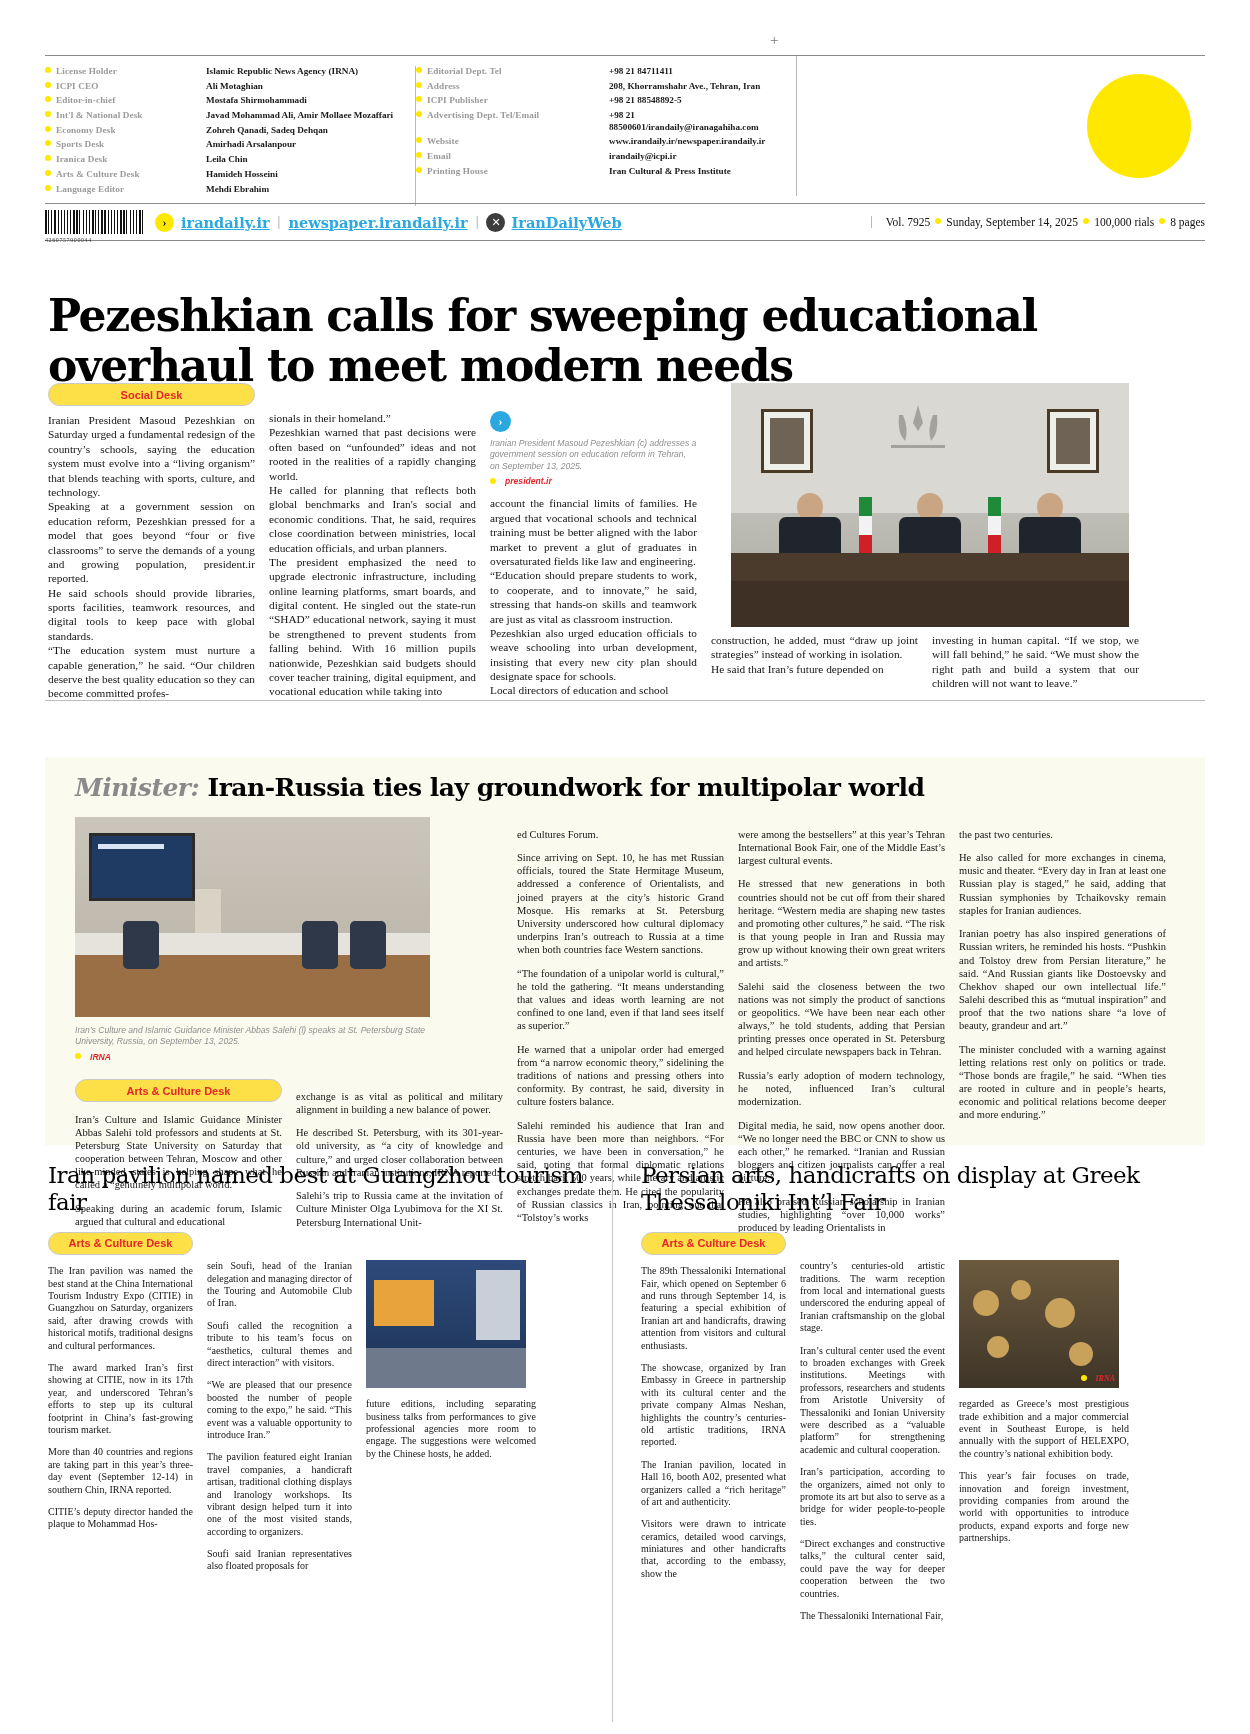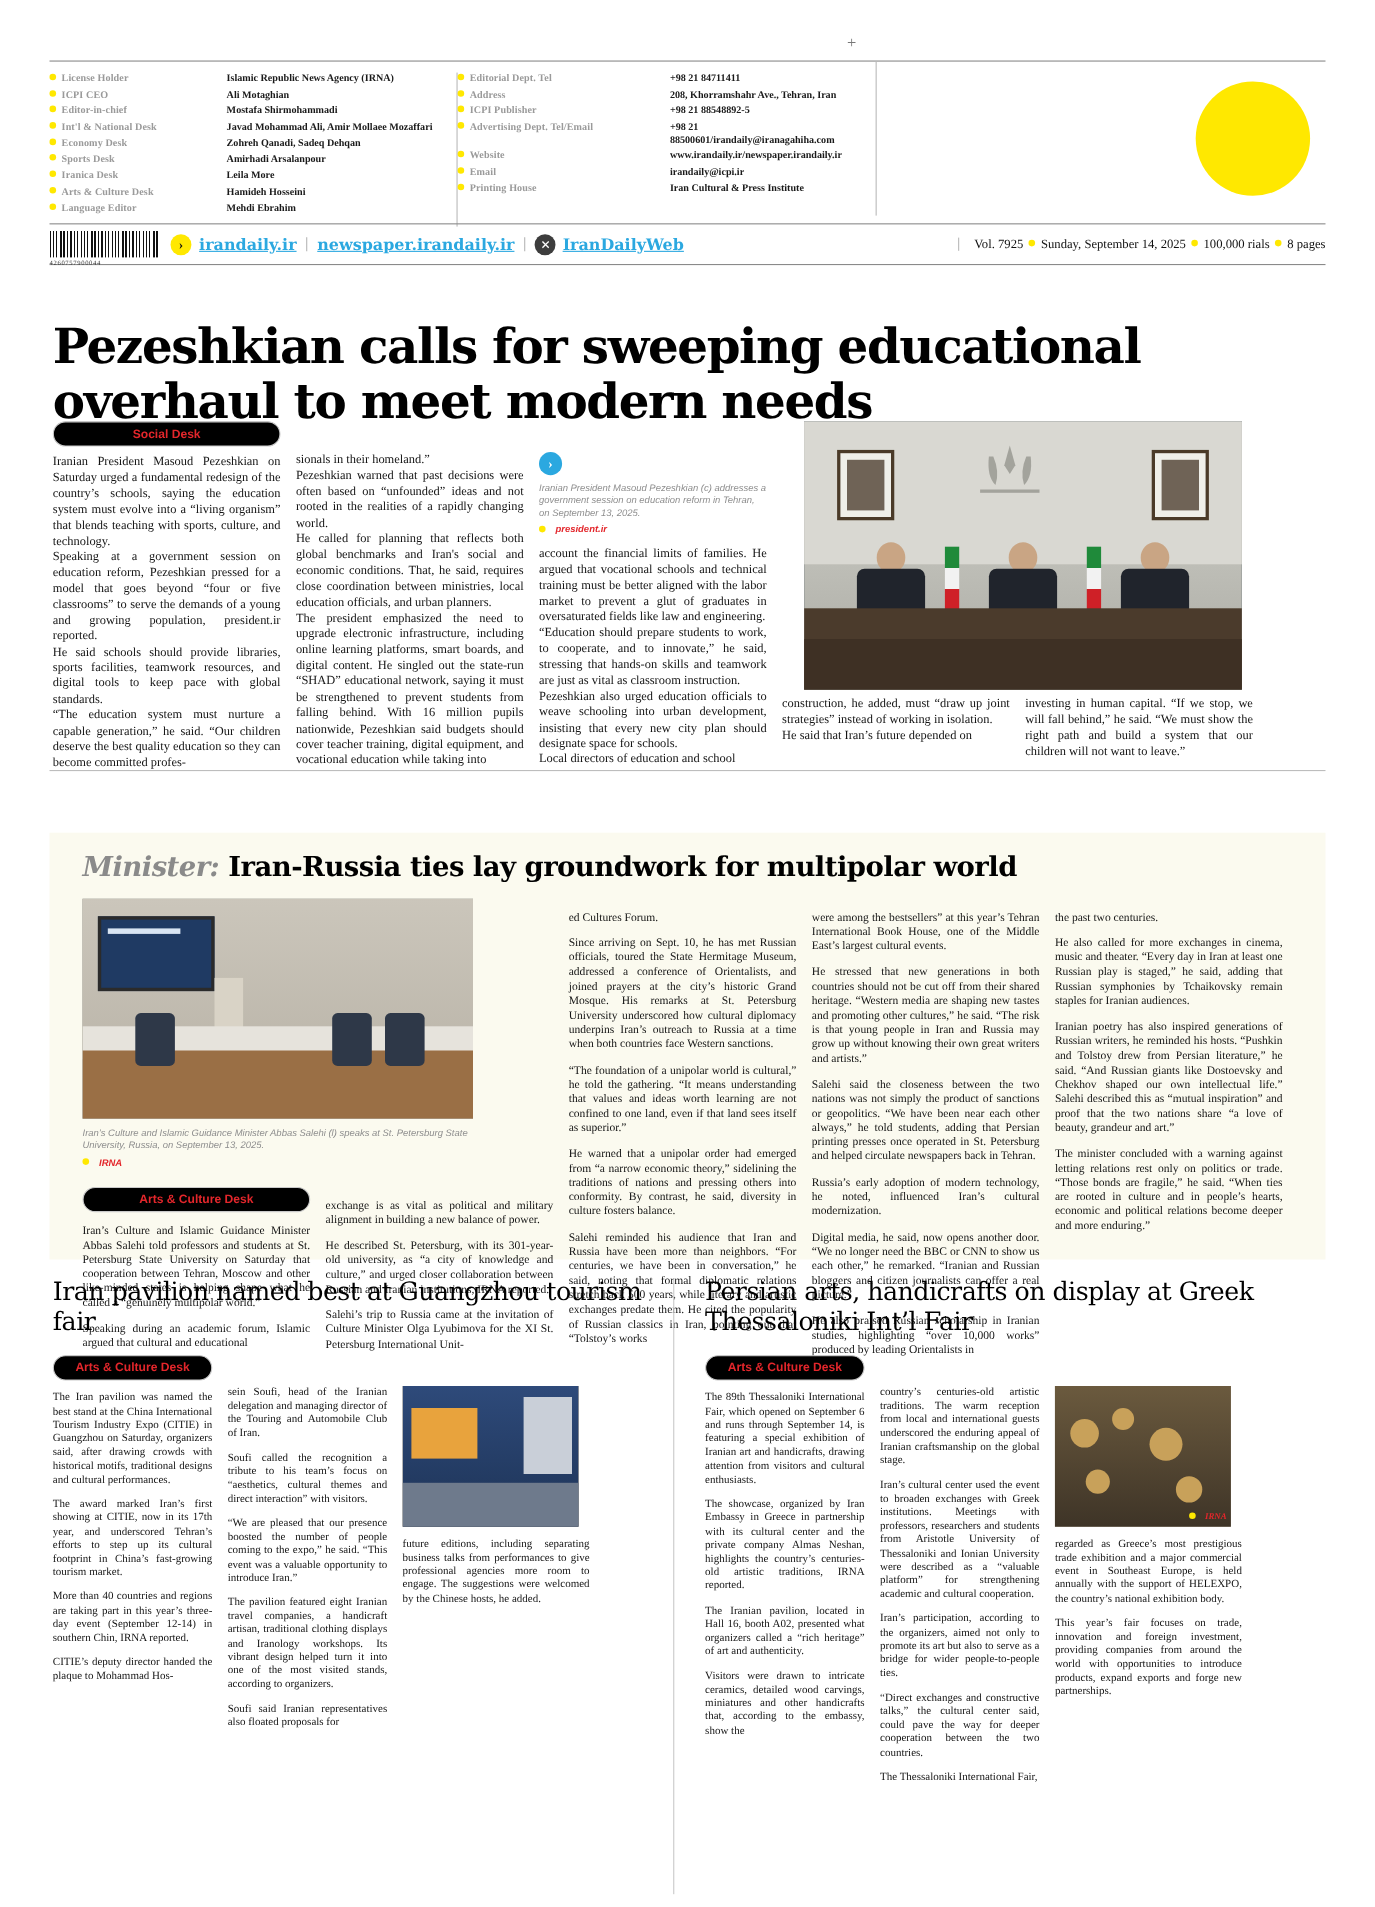--- a/index.html
+++ b/index.html
@@ -57,21 +57,21 @@
   .volbox .bullet{margin-right:0;}
 
   
   .headline{position:absolute;left:48px;top:262px;width:1030px;
     font-family:"DejaVu Serif", serif;font-weight:bold;font-size:44px;line-height:1.13;
     letter-spacing:-1.3px;color:#000;}
 
   
   .desk{border:1px solid #c9c9c9;border-radius:13px;height:21px;display:flex;
     align-items:center;justify-content:center;font-size:11px;font-weight:bold;
-    color:#E3262B;font-family:"Liberation Sans",sans-serif;background:#000000;}
+    color:#E3262B;font-family:"Liberation Sans",sans-serif;background:#fde047;}
 
   
   .lead{position:absolute;left:48px;top:383px;width:1158px;}
   .col{font-size:11.3px;line-height:1.275;text-align:justify;color:#141414;}
   .col p{margin:0;}
   .lead-cols{display:flex;gap:14px;}
   .lc{width:207px;}
   .lc p{margin:0;}
   .lead-photo{position:absolute;left:683px;top:0;width:398px;height:244px;overflow:hidden;
     background:#2a3a46;}
@@ -172,21 +172,21 @@
           <span class="mh-val">Zohreh Qanadi, Sadeq Dehqan</span>
         </div>
         <div class="mh-row">
           <span class="bullet"></span>
           <span class="mh-label">Sports Desk</span>
           <span class="mh-val">Amirhadi Arsalanpour</span>
         </div>
         <div class="mh-row">
           <span class="bullet"></span>
           <span class="mh-label">Iranica Desk</span>
-          <span class="mh-val">Leila More</span>
+          <span class="mh-val">Leila Chin</span>
         </div>
         <div class="mh-row">
           <span class="bullet"></span>
           <span class="mh-label">Arts &amp; Culture Desk</span>
           <span class="mh-val">Hamideh Hosseini</span>
         </div>
         <div class="mh-row">
           <span class="bullet"></span>
           <span class="mh-label">Language Editor</span>
           <span class="mh-val">Mehdi Ebrahim</span>
@@ -396,21 +396,21 @@
       <div class="band-col">
           <p>ed Cultures Forum.</p>
           <p>Since arriving on Sept. 10, he has met Russian officials, toured the State Hermitage Museum, addressed a conference of Orientalists, and joined prayers at the city’s historic Grand Mosque. His remarks at St. Petersburg University underscored how cultural diplomacy underpins Iran’s outreach to Russia at a time when both countries face Western sanctions.</p>
           <p>“The foundation of a unipolar world is cultural,” he told the gathering. “It means understanding that values and ideas worth learning are not confined to one land, even if that land sees itself as superior.”</p>
           <p>He warned that a unipolar order had emerged from “a narrow economic theory,” sidelining the traditions of nations and pressing others into conformity. By contrast, he said, diversity in culture fosters balance.</p>
           <p>Salehi reminded his audience that Iran and Russia have been more than neighbors. “For centuries, we have been in conversation,” he said, noting that formal diplomatic relations stretch back 500 years, while literary and artistic exchanges predate them. He cited the popularity of Russian classics in Iran, pointing out that “Tolstoy’s works</p>
         </div>
     </div>
     <div style="position:absolute;left:693px;top:60px;width:207px;">
       <div class="band-col">
-          <p>were among the bestsellers” at this year’s Tehran International Book House, one of the Middle East’s largest cultural events.</p>
+          <p>were among the bestsellers” at this year’s Tehran International Book Fair, one of the Middle East’s largest cultural events.</p>
           <p>He stressed that new generations in both countries should not be cut off from their shared heritage. “Western media are shaping new tastes and promoting other cultures,” he said. “The risk is that young people in Iran and Russia may grow up without knowing their own great writers and artists.”</p>
           <p>Salehi said the closeness between the two nations was not simply the product of sanctions or geopolitics. “We have been near each other always,” he told students, adding that Persian printing presses once operated in St. Petersburg and helped circulate newspapers back in Tehran.</p>
           <p>Russia’s early adoption of modern technology, he noted, influenced Iran’s cultural modernization.</p>
           <p>Digital media, he said, now opens another door. “We no longer need the BBC or CNN to show us each other,” he remarked. “Iranian and Russian bloggers and citizen journalists can offer a real picture.”</p>
           <p>He also praised Russian scholarship in Iranian studies, highlighting “over 10,000 works” produced by leading Orientalists in</p>
         </div>
     </div>
     <div style="position:absolute;left:914px;top:60px;width:207px;">
       <div class="band-col">
           <p>the past two centuries.</p>

